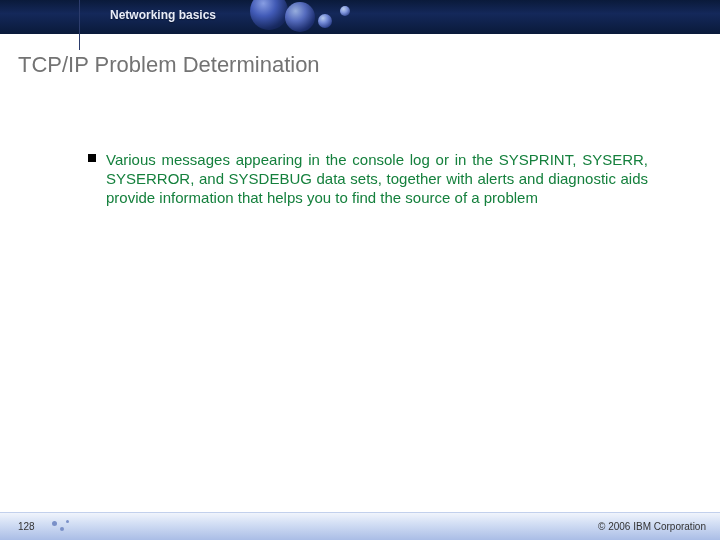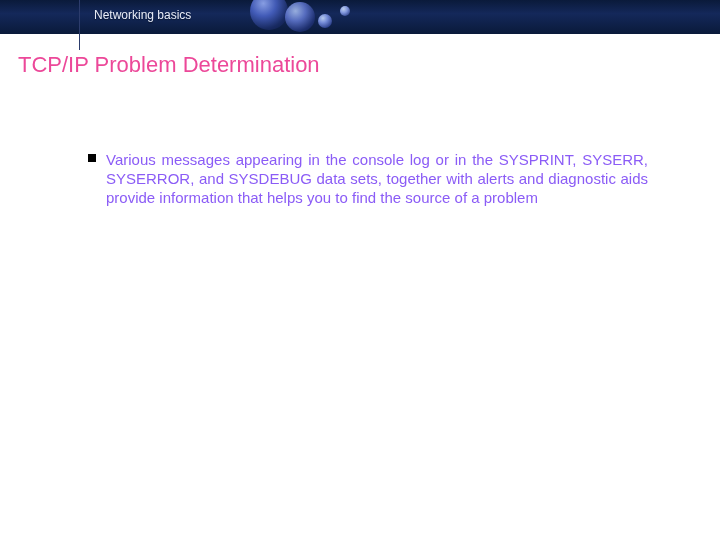--- a/index.html
+++ b/index.html
@@ -13,39 +13,39 @@
     background: linear-gradient(to bottom, #0a1a3a 0%, #14285a 40%, #0a1a3a 100%);
   }
   
   .circ { position: absolute; border-radius: 50%; }
   .c1 { width: 38px; height: 38px; left: 250px; top: -8px; background: radial-gradient(circle at 35% 30%, #9db4ff 0%, #4a64c8 35%, #1a2c66 70%, #0a1640 100%); opacity: .85; }
   .c2 { width: 30px; height: 30px; left: 285px; top: 2px; background: radial-gradient(circle at 35% 30%, #b8cfff 0%, #667dd8 35%, #22347a 70%, #0a1640 100%); opacity: .8; }
   .c3 { width: 14px; height: 14px; left: 318px; top: 14px; background: radial-gradient(circle at 35% 30%, #c8ddff 0%, #7e96e6 35%, #283c8a 80%); opacity: .9; }
   .c4 { width: 10px; height: 10px; left: 340px; top: 6px; background: radial-gradient(circle at 35% 30%, #d0e2ff 0%, #8ca2ec 40%, #2c408c 85%); opacity: .9; }
 
   .banner-label {
-    position: absolute; left: 94px; top: 8px; color: #e8ecf8; font-size: 12px; font-weight: 400;
+    position: absolute; left: 110px; top: 8px; color: #e8ecf8; font-size: 12px; font-weight: 700;
     text-shadow: 0 1px 1px rgba(0,0,0,.4);
   }
 
   
   .vline {
     position: absolute; left: 79px; top: 0; width: 1px; height: 50px; background: #2c3c6c;
   }
 
   .title {
-    position: absolute; left: 18px; top: 52px; font-size: 22px; font-weight: 400; color: #ec4899;
+    position: absolute; left: 18px; top: 52px; font-size: 22px; font-weight: 400; color: #737373;
   }
 
   .content {
     position: absolute; left: 88px; top: 150px; width: 560px;
   }
   .bullet {
     position: relative; padding-left: 18px; margin-bottom: 22px;
-    font-size: 15px; line-height: 1.28; color: #8b5cf6;
+    font-size: 15px; line-height: 1.28; color: #15803d;
   }
   .bullet.justify { text-align: justify; text-align-last: left; }
   .bullet .sq {
     position: absolute; left: 0; top: 4px; width: 8px; height: 8px; background: #000;
   }
 
   
   .footer {
     position: absolute; left: 0; bottom: 0; width: 720px; height: 28px;
     background: linear-gradient(to bottom, #f0f4fc 0%, #d2def4 40%, #aabde6 100%);
@@ -79,14 +79,23 @@
 
   <h1 class="title">TCP/IP Problem Determination</h1>
 
   <div class="content">
     <div class="bullet justify">
       <span class="sq"></span>
       <span>Various messages appearing in the console log or in the SYSPRINT, SYSERR, SYSERROR, and SYSDEBUG data sets, together with alerts and diagnostic aids provide information that helps you to find the source of a problem</span>
     </div>
   </div>
 
+  <div class="footer">
+    <div class="footer-dots">
+      <span class="fd fd1"></span>
+      <span class="fd fd2"></span>
+      <span class="fd fd3"></span>
+    </div>
+    <div class="pagenum">128</div>
+    <div class="copyright">© 2006 IBM Corporation</div>
+  </div>
 
 </div>
 
 </body></html>

